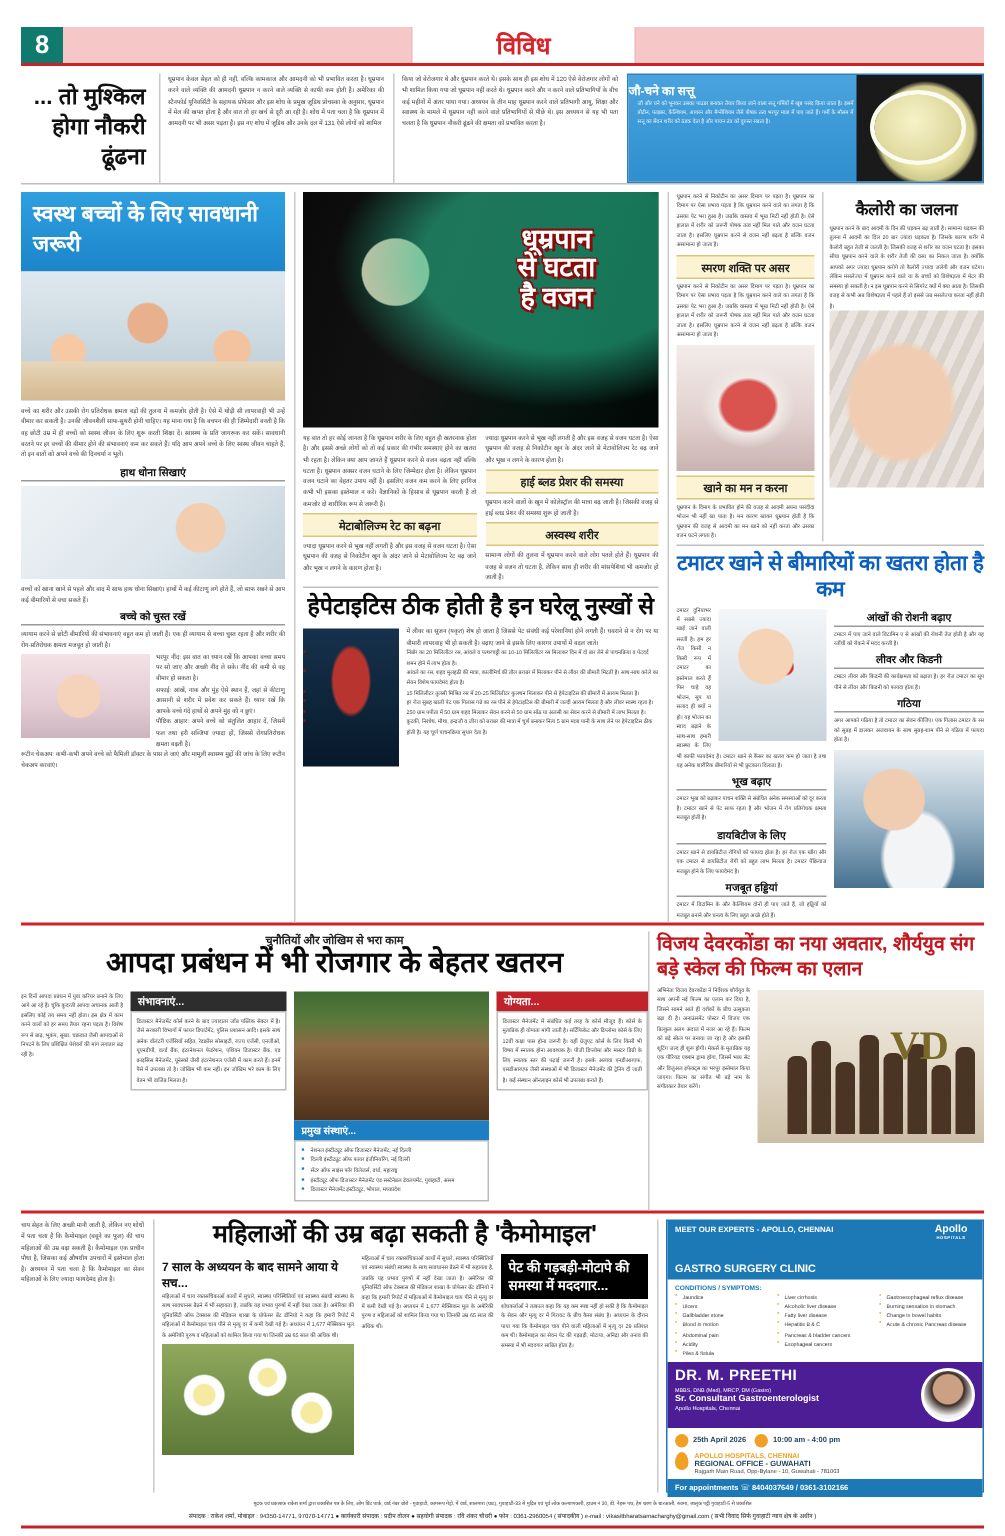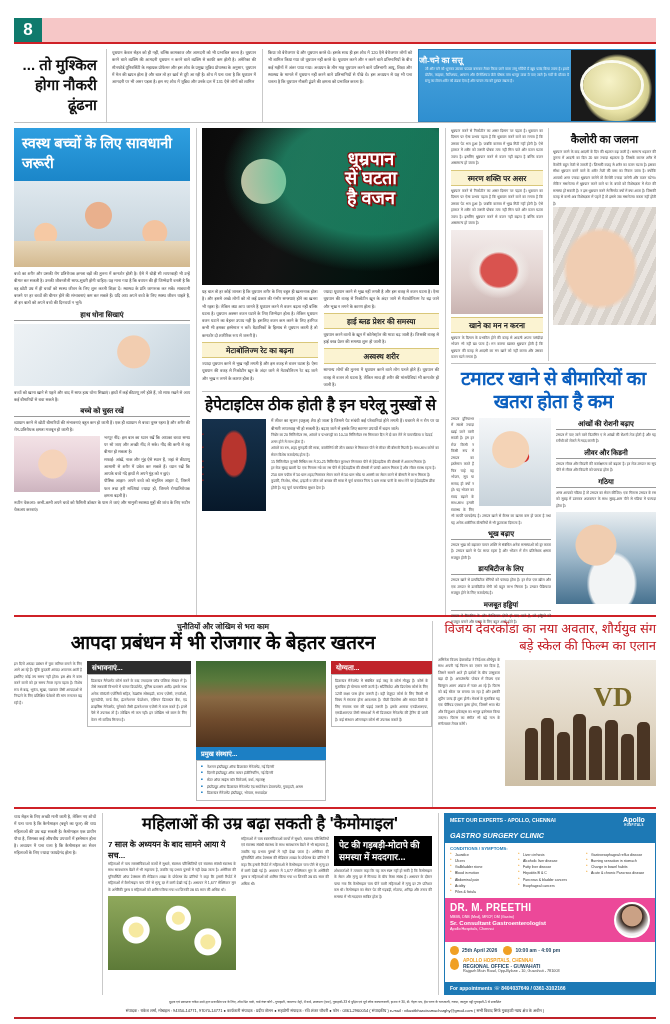--- a/index.html
+++ b/index.html
@@ -101,21 +101,21 @@
     background:
       radial-gradient(circle at 45% 50%, #f5d3ba 0 14px, transparent 15px),
       linear-gradient(180deg,#f3e2e6 0%, #e3ccd4 60%, #cdb4bf 100%);
   }
   .sub-yellow {
     background: #fbf3d2; border-top: 1px solid #d9c77a; border-bottom: 1px solid #d9c77a;
     text-align: center; font-size: 7.5px; font-weight: bold; color: #222; padding: 2px 0; margin: 3px 0 2px 0;
   }
   .sub-plain {
     text-align: center; font-size: 7px; font-weight: bold; color: #111;
-    border-bottom: 1px solid #9a9a9a; padding-bottom: 1px; margin: 3px 0 2px 0; font-family: Liberation Serif, serif;
+    border-bottom: 1px solid #9a9a9a; padding-bottom: 1px; margin: 3px 0 2px 0;
   }
 
   
   .photo-smoke {
     height: 157px; position: relative; overflow: hidden;
     background:
       radial-gradient(ellipse at 72% 30%, rgba(40,200,150,.55) 0 38%, transparent 62%),
       radial-gradient(circle at 26% 34%, #d9bfa6 0 22px, transparent 23px),
       linear-gradient(110deg,#0a0a0a 0%, #131313 40%, #05130f 70%, #020806 100%);
   }
@@ -125,21 +125,21 @@
   .smoke-hl span {
     display: block; color: #fff; font-size: 18px; font-weight: bold; line-height: 1.08;
     text-shadow: 2px 2px 0 #8b0b0b, -1px -1px 0 #8b0b0b, 1px -1px 0 #8b0b0b, -1px 1px 0 #8b0b0b;
   }
 
   .big-head-blk {
     font-size: 15.5px; font-weight: bold; color: #0a0a0a; text-align: center; line-height: 1.3;
     padding: 3px 0 2px 0;
   }
   .big-head-blue {
-    font-size: 19px; font-weight: bold; color: #0b5fbf; text-align: center; line-height: 1.25;
+    font-size: 14px; font-weight: bold; color: #0b5fbf; text-align: center; line-height: 1.25;
     padding: 3px 0 2px 0; letter-spacing: -.2px;
   }
   .photo-liver {
     height: 92px; width: 64px; float: left; margin: 2px 5px 2px 0;
     background:
       radial-gradient(ellipse at 50% 38%, #b7352e 0 26%, transparent 30%),
       linear-gradient(180deg,#16314c 0%, #0d2438 60%, #07182a 100%);
   }
   .photo-tomato-girl {
     height: 88px; width: 72px; float: right; margin: 2px 0 2px 5px;
@@ -167,21 +167,21 @@
       radial-gradient(ellipse at 52% 48%, #d9534f 0 26%, #efe9e6 30%, transparent 46%),
       linear-gradient(180deg,#f3eceb,#e0d0cd 60%,#c9b3b1);
   }
 
   
   .row3 { display: flex; gap: 0; margin-top: 4px; height: 186px; }
   .dm-block { flex: 0 0 418px; }
   .film-block { flex: 1; padding-left: 5px; }
   .kicker { text-align: center; font-size: 7.5px; font-weight: bold; color: #222; }
   .dm-head { text-align: center; font-size: 19px; font-weight: bold; color: #0a0a0a; line-height: 1.2; padding: 1px 0 3px; }
-  .film-head { text-align: right; font-size: 13px; font-weight: normal; color: #c2181f; line-height: 1.3; }
+  .film-head { text-align: left; font-size: 13px; font-weight: bold; color: #c2181f; line-height: 1.3; }
   .dm-cols { display: flex; gap: 5px; margin-top: 3px; }
   .dm-c1 { flex: 0 0 68px; }
   .dm-c2 { flex: 0 0 104px; }
   .dm-c3 { flex: 0 0 130px; }
   .dm-c4 { flex: 1; }
   .dark-label {
     background: #2d2d2d; color: #fff; font-size: 7px; font-weight: bold; padding: 2px 5px;
   }
   .red-label {
     background: #c0232a; color: #fff; font-size: 7px; font-weight: bold; padding: 2px 5px;
@@ -194,21 +194,21 @@
     height: 86px;
     background:
       linear-gradient(180deg,#3f6a33 0%, #5a7a3c 22%, #8a6a44 42%, #6e4a2c 70%, #4e321d 100%);
   }
   .bullets { list-style: none; font-size: 3.6px; line-height: 1.85; color: #3a3a3a; }
   .bullets li { position: relative; padding-left: 6px; }
   .bullets li::before { content:"■"; position:absolute; left:0; top:0; color:#1c7fc4; font-size:3.2px; }
   .bullets.dark li::before { color: #7a1f1f; }
 
   .photo-film {
-    height: 126px; position: relative; overflow: hidden; margin-top: 3px;
+    height: 102px; position: relative; overflow: hidden; margin-top: 3px;
     background: linear-gradient(180deg,#f0ebe2 0%, #e3d9c8 45%, #cdbfa6 100%);
   }
   .film-figs { position:absolute; left:16px; bottom:6px; width:150px; height:74px; }
   .film-figs i {
     position:absolute; bottom:0; width:13px; background:#4a3524; border-radius:5px 5px 0 0;
   }
   .film-logo {
     position:absolute; right:14px; top:16px; width:58px; height:64px; color:#7a6a2a;
     font-size:27px; font-weight:bold; text-align:center; line-height:1.6; font-family:"Liberation Serif", serif;
   }
@@ -233,32 +233,32 @@
       linear-gradient(180deg,#8fa85c,#5d7a38);
   }
   .blue-box {
     background: #000000; color: #fff; font-size: 9px; font-weight: bold; line-height: 1.35;
     padding: 3px 5px;
   }
 
   
   .ad-card { border: 1px solid #1d79b5; height: 100%; background: #fff; display: flex; flex-direction: column; }
   .ad-head-bar { background: #1d79b5; color: #fff; font-size: 5.2px; font-weight: bold; padding: 3px 5px; position: relative; }
-  .ad-head-bar .big { font-size: 7.2px; display: block; margin-top: 8px; font-style: italic; }
+  .ad-head-bar .big { font-size: 7.2px; display: block; margin-top: 18px; }
   .apollo-logo {
     position: absolute; right: 4px; top: 2px; width: 34px; text-align: center; color: #fff;
   }
   .apollo-logo b { font-size: 7px; display:block; font-family:Liberation Sans, sans-serif;text-align:center; }
   .apollo-logo span { font-size: 2.8px; letter-spacing: .4px; display:block; }
   .cond-title { color: #1d79b5; font-size: 4.4px; font-weight: bold; padding: 3px 5px 1px; }
   .cond-grid { display: flex; gap: 4px; padding: 0 5px 3px; }
   .cond-grid ul { list-style: none; flex: 1; }
   .cond-grid li { font-size: 3.5px; color: #333; line-height: 1.75; position: relative; padding-left: 5px; }
   .cond-grid li::before { content:"●"; position:absolute; left:0; top:0; color:#f0a024; font-size:2.6px; }
-  .doc-band { background: #ec4899; color: #fff; padding: 4px 5px; position: relative; min-height: 44px; }
+  .doc-band { background: #4c1d95; color: #fff; padding: 4px 5px; position: relative; min-height: 44px; }
   .doc-band .dname { font-size: 10px; font-weight: bold; letter-spacing: .3px; }
   .doc-band .ddeg { font-size: 3.6px; margin-top: 2px; }
   .doc-band .drole { font-size: 6px; font-weight: bold; margin-top: 1px; }
   .doc-band .dhosp { font-size: 3.8px; margin-top: 1px; }
   .doc-photo {
     position: absolute; right: 5px; top: 4px; width: 36px; height: 36px; border-radius: 50%;
     border: 2px solid #fff; background: radial-gradient(circle at 50% 38%, #caa185 0 38%, #3a2a22 42%, #f2f2f2 70%);
   }
   .ad-when { display: flex; gap: 6px; padding: 4px 5px 1px; align-items: center; }
   .ad-when div { display: flex; align-items: center; gap: 3px; font-size: 5px; font-weight: bold; color: #1d3f5c; }
@@ -277,20 +277,21 @@
   .footer-rule { border-top: 2px solid #c0232a; margin-top: 3px; }
 </style>
 </head>
 <body>
 
 <div class="page">
 
   <div class="masthead">
     <div class="page-num">8</div>
     <div class="mast-gap1"></div>
+    <div class="section-title">विविध</div>
     <div class="mast-gap2"></div>
   </div>
 
   <div class="row1">
     <div class="r1-head">... तो मुश्किल होगा नौकरी ढूंढना</div>
     <div class="r1-c1 body-txt vline">धूम्रपान केवल सेहत को ही नहीं, बल्कि कामकाज और आमदनी को भी प्रभावित करता है। धूम्रपान करने वाले व्यक्ति की आमदनी धूम्रपान न करने वाले व्यक्ति से काफी कम होती है। अमेरिका की स्टैनफोर्ड यूनिवर्सिटी के सहायक प्रोफेसर और इस शोध के प्रमुख जूडिथ प्रोचस्का के अनुसार, धूम्रपान में मेल की खपत होता है और बात तो हर खर्च से दूरी आ रही है। शोध में पता चला है कि धूम्रपान में आमदनी पर भी असर पड़ता है। इस नए शोध में जूडिथ और उनके दल में 131 ऐसे लोगों को शामिल</div>
     <div class="r1-c2 body-txt vline">किया जो बेरोजगार थे और धूम्रपान करते थे। इसके साथ ही इस शोध में 120 ऐसे बेरोजगार लोगों को भी शामिल किया गया जो धूम्रपान नहीं करते थे। धूम्रपान करने और न करने वाले प्रतिभागियों के बीच कई महीनों में अंतर पाया गया। अध्ययन के तीन माह धूम्रपान करने वाले प्रतिभागी आयु, शिक्षा और स्वास्थ्य के मामले में धूम्रपान नहीं करने वाले प्रतिभागियों से पीछे थे। इस अध्ययन से यह भी पता चलता है कि धूम्रपान नौकरी ढूंढने की क्षमता को प्रभावित करता है।</div>
     <div class="r1-ad">
       <div class="ad-photo"></div>
       <div class="ad-title">जौ-चने का सत्तू</div>

